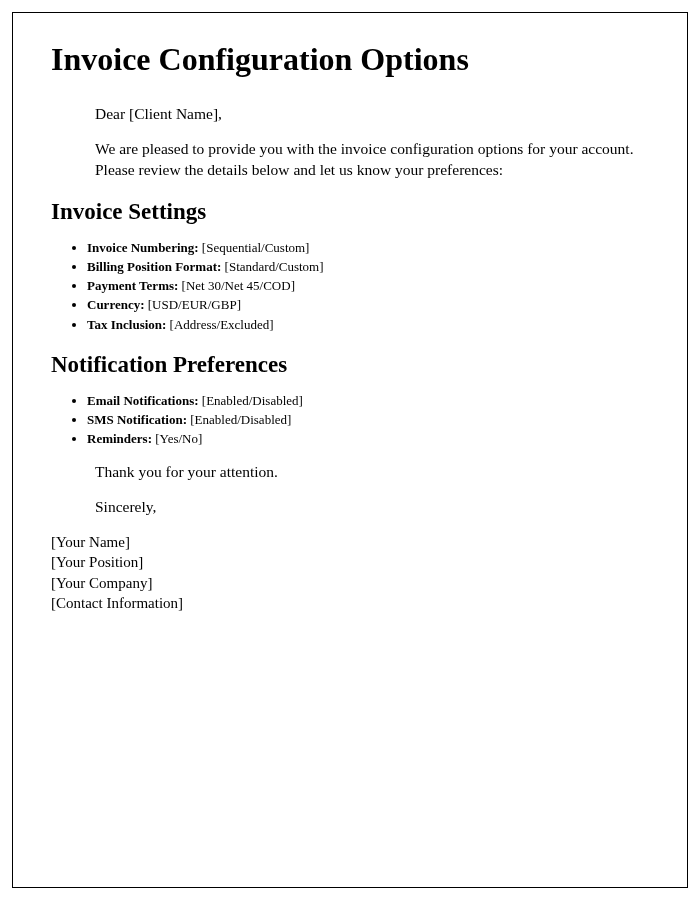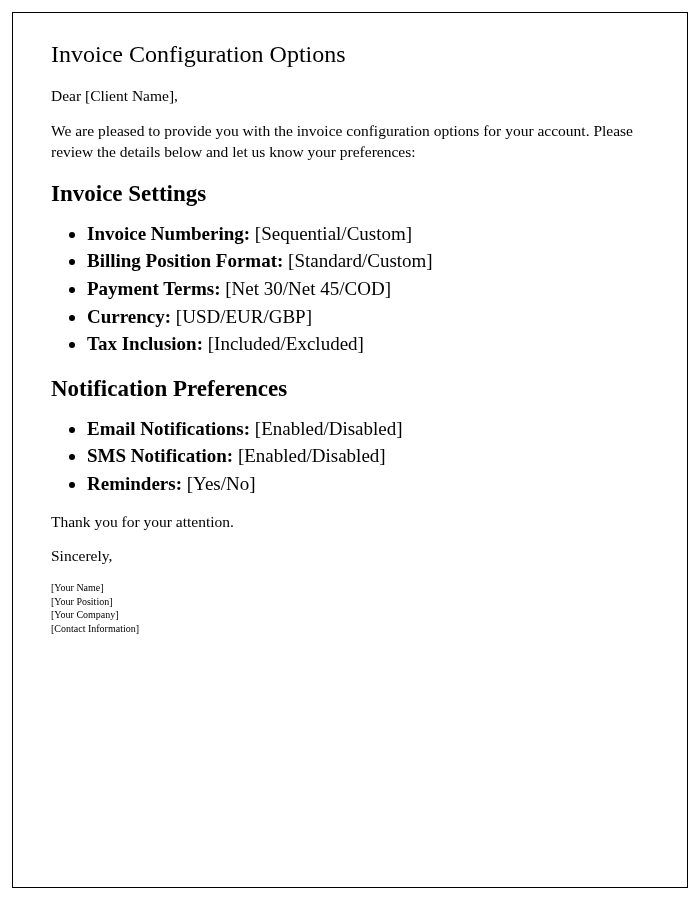--- a/index.html
+++ b/index.html
@@ -14,49 +14,50 @@
       height: 900px;
       padding: 12px;
     }
     .page {
       border: 1px solid #000000;
       width: 100%;
       height: 100%;
       padding: 28px 38px;
     }
     h1 {
-      font-size: 24px;
-      font-weight: normal;
-      margin-bottom: 18px;
+      font-size: 32px;
+      font-weight: bold;
+      margin-bottom: 26px;
     }
     h2 {
       font-size: 23px;
       font-weight: bold;
       margin-top: 18px;
       margin-bottom: 14px;
     }
     p {
       font-size: 15.5px;
       line-height: 1.35;
       margin-bottom: 14px;
+      margin-left: 44px;
     }
     ul {
       margin-left: 36px;
       margin-bottom: 14px;
     }
     li {
-      font-size: 19px;
+      font-size: 13px;
       line-height: 1.4;
       margin-bottom: 1px;
     }
     .bold {
       font-weight: bold;
     }
     .sig-line {
-      font-size: 10px;
+      font-size: 15px;
       line-height: 1.35;
     }
   </style>
 </head>
 <body>
 
 <div class="page">
 
   <h1>Invoice Configuration Options</h1>
 
@@ -64,21 +65,21 @@
 
   <p>We are pleased to provide you with the invoice configuration options for your account. Please review the details below and let us know your preferences:</p>
 
   <h2>Invoice Settings</h2>
 
   <ul>
     <li><span class="bold">Invoice Numbering:</span><span> [Sequential/Custom]</span></li>
     <li><span class="bold">Billing Position Format:</span><span> [Standard/Custom]</span></li>
     <li><span class="bold">Payment Terms:</span><span> [Net 30/Net 45/COD]</span></li>
     <li><span class="bold">Currency:</span><span> [USD/EUR/GBP]</span></li>
-    <li><span class="bold">Tax Inclusion:</span><span> [Included/Excluded]</span></li>
+    <li><span class="bold">Tax Inclusion:</span><span> [Address/Excluded]</span></li>
   </ul>
 
   <h2>Notification Preferences</h2>
 
   <ul>
     <li><span class="bold">Email Notifications:</span><span> [Enabled/Disabled]</span></li>
     <li><span class="bold">SMS Notification:</span><span> [Enabled/Disabled]</span></li>
     <li><span class="bold">Reminders:</span><span> [Yes/No]</span></li>
   </ul>
 

